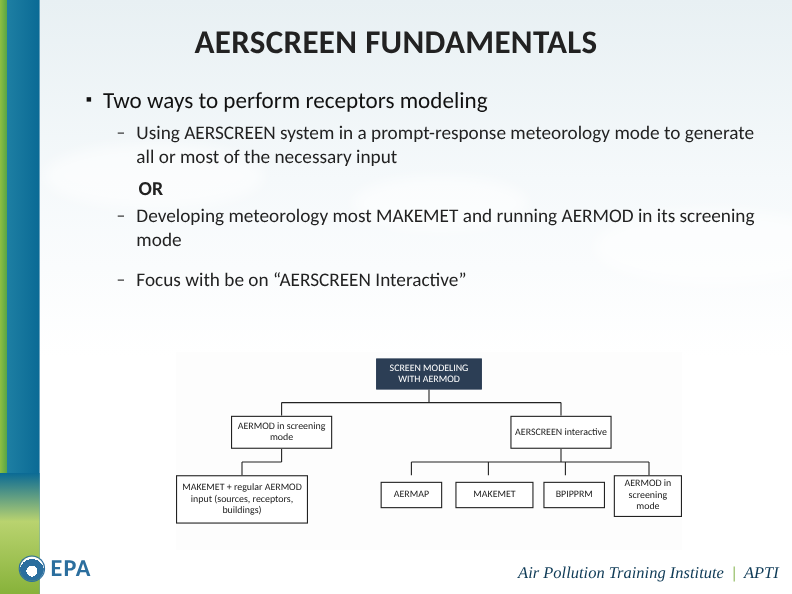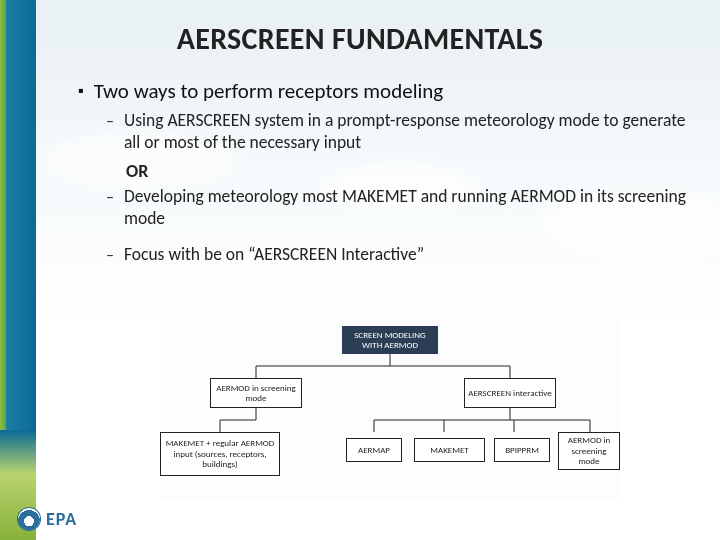--- a/index.html
+++ b/index.html
@@ -25,21 +25,21 @@
     position:absolute; right:12px; bottom:10px; color:#0e3a56; font-style: italic;
     font-family: Georgia, 'Times New Roman', serif; font-size: 15px;
   }
   .foot .sep { color:#6aa329; font-style: normal; margin: 0 4px; }
 
   .epa { position:absolute; left:18px; bottom:10px; display:flex; align-items:center; gap:6px; }
   .epa-sun { width:22px; height:22px; border-radius:50%;
     background: radial-gradient(circle at 50% 60%, #fff 0 5px, #2b6e9e 5px 11px, #fff 11px); position:relative; }
   .epa-sun::after{ content:""; position:absolute; inset:0; border-radius:50%;
     box-shadow: 0 0 0 1px #2b6e9e; }
-  .epa-text { font-weight: 700; font-size: 18px; color:#2b6e9e; letter-spacing:1px; }
+  .epa-text { font-weight: 700; font-size: 22px; color:#2b6e9e; letter-spacing:1px; }
 
   .title { position:absolute; top:20px; left:0; right:0; text-align:center;
     font-weight:700; color:#222; font-size:30px; letter-spacing:0.3px; }
 
   .content { position:absolute; top:78px; left:78px; right:28px; color:#222; }
   .b1 { font-size:21px; font-weight:400; display:flex; gap:10px; margin-bottom:6px; color:#111; }
   .b1 .mk { font-size:16px; line-height:26px; }
   .sub { margin-left:28px; }
   .b2 { font-size:17.5px; display:flex; gap:10px; margin:4px 0 2px; line-height:1.25; }
   .b2 .mk { font-size:16px; line-height:22px; }
@@ -116,13 +116,18 @@
     <div class="nbox" style="left:254px; top:118px; width:71px; height:24px;">MAKEMET</div>
     <div class="nbox" style="left:322px; top:118px; width:56px; height:24px;margin-left:12px;">BPIPPRM</div>
     <div class="nbox" style="left:398px; top:112px; width:62px; height:38px;">AERMOD in screening mode</div>
   </div>
 
   <div class="epa">
     <div class="epa-sun"></div>
     <div class="epa-text">EPA</div>
   </div>
 
+  <div class="foot">
+    <span>Air Pollution Training Institute</span>
+    <span class="sep">|</span>
+    <span>APTI</span>
+  </div>
 </div>
 
 </body></html>

